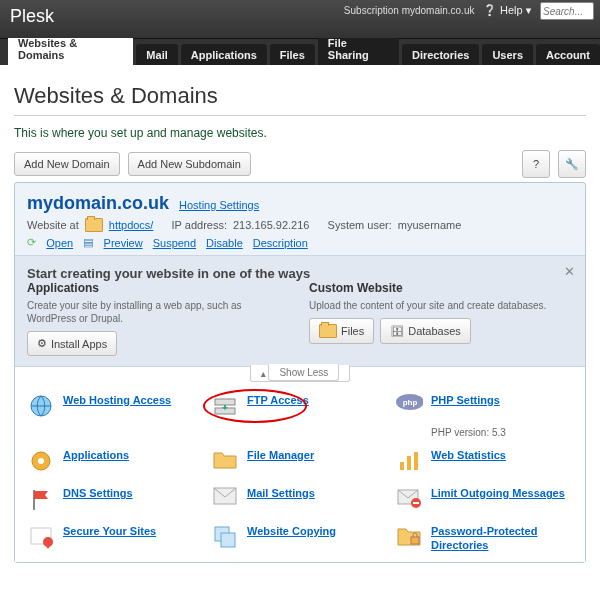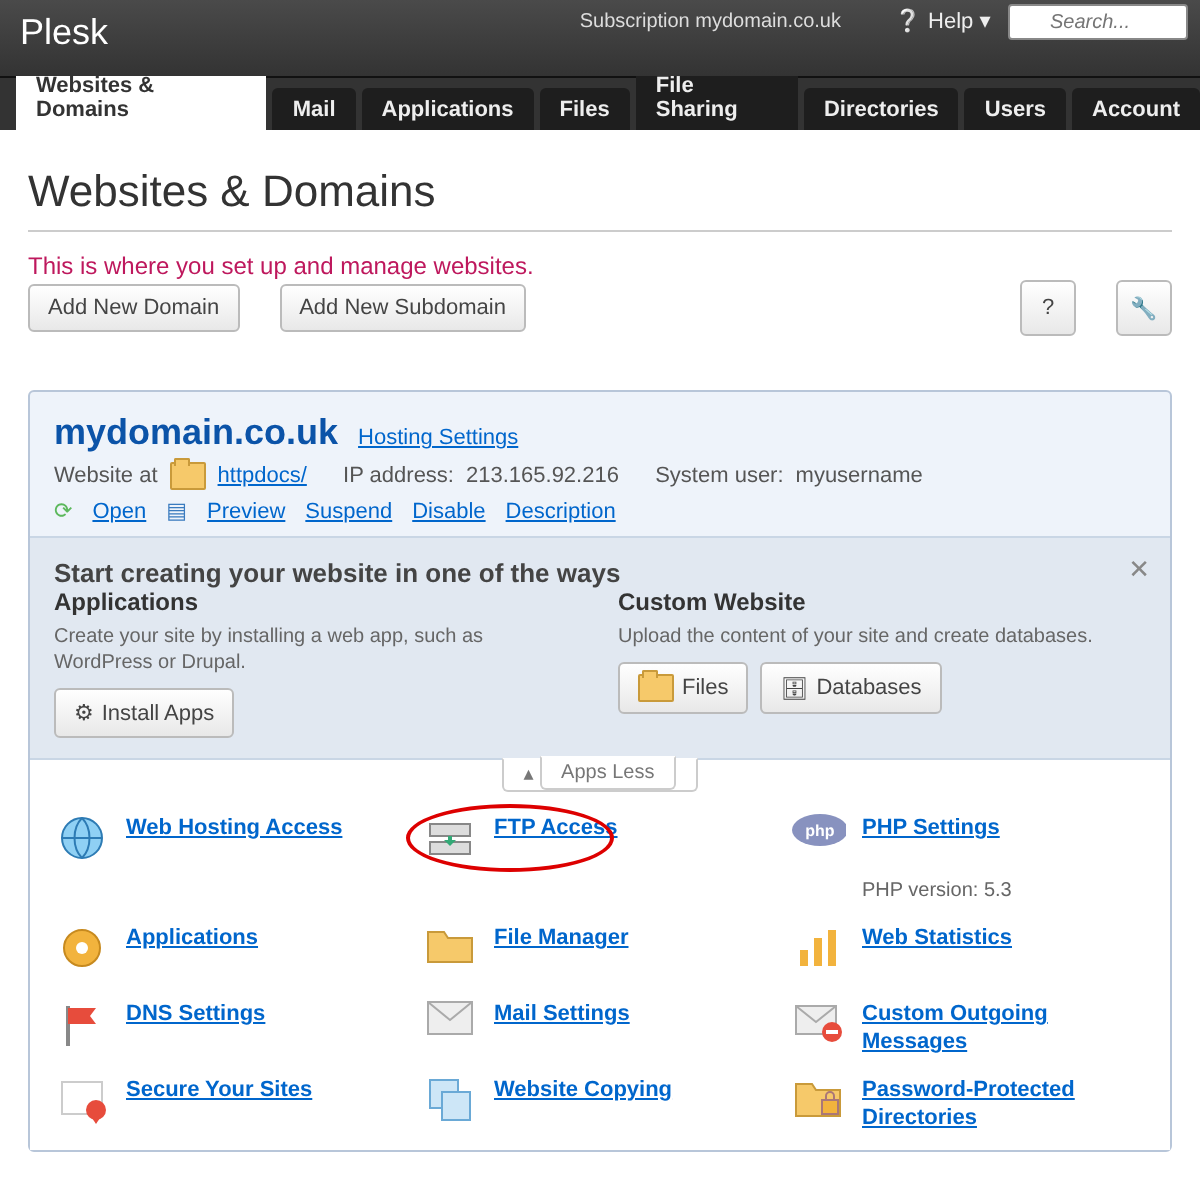--- a/index.html
+++ b/index.html
@@ -1,30 +1,30 @@
 <!DOCTYPE html>
 <html><head>
 <meta charset="utf-8">
 <style>
   html,body{margin:0;padding:0;font-family:Arial,Helvetica,sans-serif;font-size:12px;color:#333;background:#fff}
   a{color:#0066cc;text-decoration:underline;cursor:pointer}
   .topbar{background:linear-gradient(#4a4a4a,#333);color:#eee;height:38px;position:relative;padding:0 10px}
   .brand{position:absolute;left:10px;top:6px;font-size:18px;color:#fff}
   .top-right{position:absolute;right:6px;top:2px;text-align:right;font-size:10px;color:#ccc;line-height:13px}
   .top-right .sub{color:#ddd}
-  .top-right .help{display:inline-block;margin-left:24px;color:#eee;font-size:11px}
-  .search{display:inline-block;background:#fff;border:1px solid #888;border-radius:2px;width:48px;height:16px;font-size:10px;font-style:italic;color:#888;padding:0 20px;margin-left:6px;vertical-align:middle;font-family:inherit}
+  .top-right .help{display:inline-block;margin-left:6px;color:#eee;font-size:11px}
+  .search{display:inline-block;background:#fff;border:1px solid #888;border-radius:2px;width:48px;height:16px;font-size:10px;font-style:italic;color:#888;padding:0 2px;margin-left:6px;vertical-align:middle;font-family:inherit}
   .tabs{background:#333;height:26px;border-top:1px solid #111;padding-left:8px;display:flex;gap:3px;align-items:flex-end}
   .tab{background:#1e1e1e;color:#eee;font-size:11px;padding:5px 10px 4px;border-radius:3px 3px 0 0;cursor:pointer;font-weight:bold}
   .tab.active{background:#fff;color:#333}
   .page{padding:12px 14px}
   h1{font-size:22px;font-weight:normal;margin:6px 0 4px}
   .hr{border-top:1px solid #ccc;margin:6px 0 10px}
-  .sub-desc{color:#be185d;}
-  .toolbar{display:flex;gap:20px;align-items:center;margin-bottom:27px}
+  .sub-desc{color:#14532d;margin-bottom:10px}
+  .toolbar{display:flex;gap:8px;align-items:center;margin-bottom:4px}
   .btn{background:linear-gradient(#fff,#e8e8e8);border:1px solid #bbb;border-radius:3px;padding:5px 9px;font-size:11px;color:#444;cursor:pointer;display:inline-flex;align-items:center;gap:4px}
   .btn.square{width:28px;height:28px;padding:0;justify-content:center}
   .spacer{flex:1}
   .panel{border:1px solid #b8c6d9;border-radius:3px;background:#eef3fa}
   .panel-head{padding:10px 12px 6px}
   .domain-line{display:flex;align-items:baseline;gap:10px;margin-bottom:4px}
   .domain-name{color:#0b53a8;font-size:18px;font-weight:bold}
   .small-link{font-size:11px}
   .info-line{font-size:11px;color:#555;display:flex;align-items:center;gap:6px;margin-bottom:4px}
   .action-line{display:flex;gap:10px;font-size:11px;align-items:center}
@@ -143,21 +143,21 @@
             <button class="btn">
               <span>🗄</span>
               <span>Databases</span>
             </button>
           </div>
         </div>
       </div>
     </div>
 
     <div class="whitepanel">
-      <div class="showless"><span>▴ <span>Apps Less</span></span></div>
+      <div class="showless"><span>▴ <span>Show Less</span></span></div>
       <div class="grid" style="position:relative">
         <div class="tool">
           <span class="icon">
               <svg width="26" height="26">
                 <circle cx="13" cy="13" r="10" fill="#8fd0f4" stroke="#2d7bb4"></circle>
                 <path d="M3 13h20M13 3c5 5 5 15 0 20M13 3c-5 5-5 15 0 20" stroke="#2d7bb4" fill="none"></path>
               </svg>
             </span>
           <div><a>Web Hosting Access</a></div>
         </div>
@@ -231,21 +231,21 @@
         </div>
         <div class="tool">
           <span class="icon">
               <svg width="26" height="22">
                 <rect x="2" y="4" width="20" height="14" fill="#eee" stroke="#aaa"></rect>
                 <path d="M2 4l10 8 10-8" fill="none" stroke="#aaa"></path>
                 <circle cx="20" cy="17" r="5" fill="#e74c3c"></circle>
                 <line x1="17" y1="17" x2="23" y2="17" stroke="#fff" stroke-width="2"></line>
               </svg>
             </span>
-          <div><a>Custom Outgoing Messages</a></div>
+          <div><a>Limit Outgoing Messages</a></div>
         </div>
 
         <div class="tool">
           <span class="icon">
               <svg width="26" height="26">
                 <rect x="3" y="4" width="20" height="16" fill="#fff" stroke="#ccc"></rect>
                 <circle cx="20" cy="18" r="5" fill="#e74c3c"></circle>
                 <path d="M18 22l2 3 2-3" fill="#e74c3c"></path>
               </svg>
             </span>

